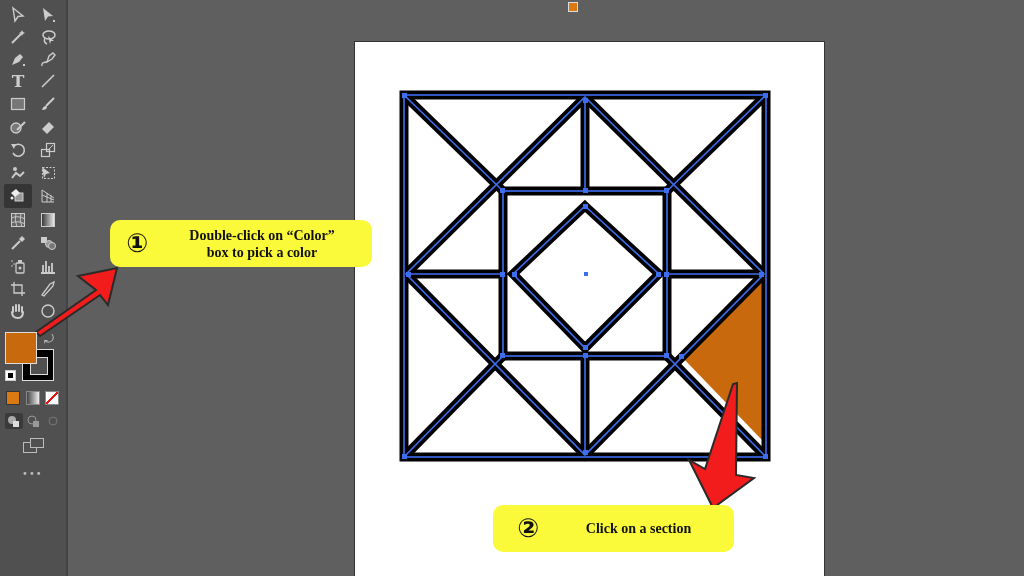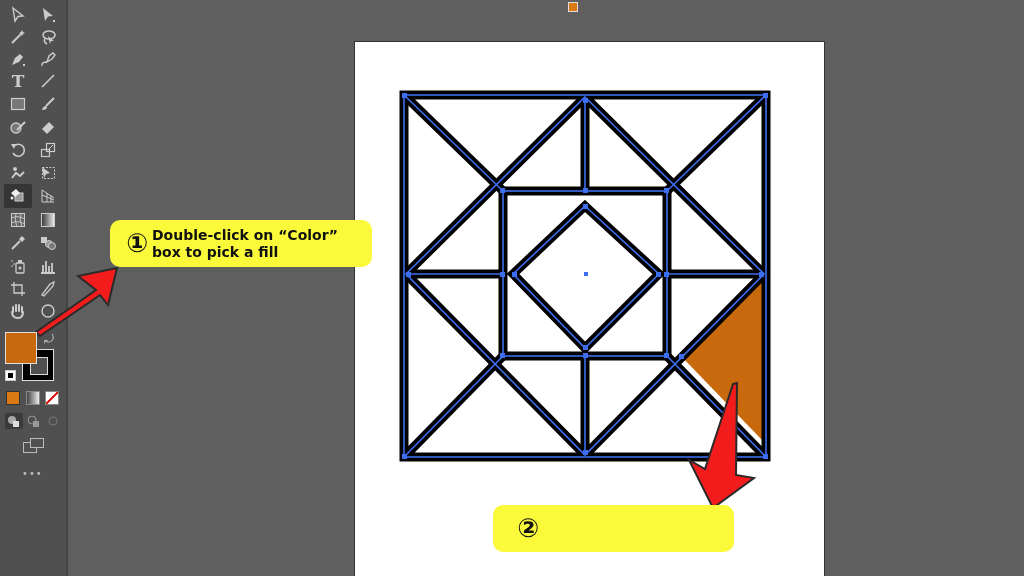--- a/index.html
+++ b/index.html
@@ -8,21 +8,21 @@
   .tool { position:absolute; width:24px; height:22px; display:flex; align-items:center; justify-content:center; }
   .tool svg { width:18px; height:18px; }
   .tool.active { background:#353535; border-radius:2px; }
   .fill-swatch { position:absolute; left:5px; top:332px; width:32px; height:32px; background:#c8690e; border:1px solid #ddd; box-sizing:border-box; z-index:2; }
   .stroke-swatch { position:absolute; left:22px; top:349px; width:32px; height:32px; background:#000; border:1px solid #ddd; box-sizing:border-box; }
   .stroke-swatch::after { content:""; position:absolute; left:7px; top:7px; width:16px; height:16px; border:1px solid #ddd; background:#505050; }
   .mode-btn { position:absolute; width:14px; height:14px; border:1px solid #888; box-sizing:border-box; }
   .canvas-page { position:absolute; left:354px; top:41px; width:471px; height:540px; background:#fff; border:1px solid #333; box-sizing:border-box; }
   .callout { position:absolute; background:#fafa3a; border-radius:10px; display:flex; align-items:center; font-weight:bold; color:#111; font-size:14px; line-height:17px; }
   .callout .num { font-size:22px; width:30px; height:30px; border:2.5px solid #111; border-radius:50%; display:flex; align-items:center; justify-content:center; box-sizing:border-box; font-size:17px; }
-  .callout .txt { flex:1; }
+  .callout .txt { text-align:center; flex:1;font-family:Liberation Serif, serif; }
   .overlay { position:absolute; left:0; top:0; pointer-events:none; }
   .top-indicator { position:absolute; left:568px; top:2px; width:10px; height:10px; background:#d97b12; border:1px solid #ddd; box-sizing:border-box; }
 </style>
 </head>
 <body>
 
 <div class="toolbar">
 
   <div class="tool" style="left:6px;top:4px">
     <svg viewBox="0 0 18 18">
@@ -315,21 +315,22 @@
 
   <polygon points="36,332 96,290 78,276 117,268 108,305 100,295 40,336" fill="#f21c1c" stroke="#2a2a2a" stroke-width="2" stroke-linejoin="miter"></polygon>
 
   <polygon points="737,383 736,475 754,478 713,508 689,460 705,469 733,384" fill="#f21c1c" stroke="#2a2a2a" stroke-width="2" stroke-linejoin="miter"></polygon>
 </svg>
 
 <div class="callout" style="left:110px;top:220px;width:262px;height:47px;padding-left:12px;box-sizing:border-box">
   <span class="num" style="border:none;font-size:26px;width:30px">①</span>
   <div class="txt">
     <div>Double-click on “Color”</div>
-    <div>box to pick a fill</div>
+    <div>box to pick a color</div>
   </div>
 </div>
 
 <div class="callout" style="left:493px;top:505px;width:241px;height:47px;padding-left:20px;box-sizing:border-box">
   <span class="num" style="border:none;font-size:26px;width:30px">②</span>
   <div class="txt">
+    <div>Click on a section</div>
   </div>
 </div>
 
 </body></html>

